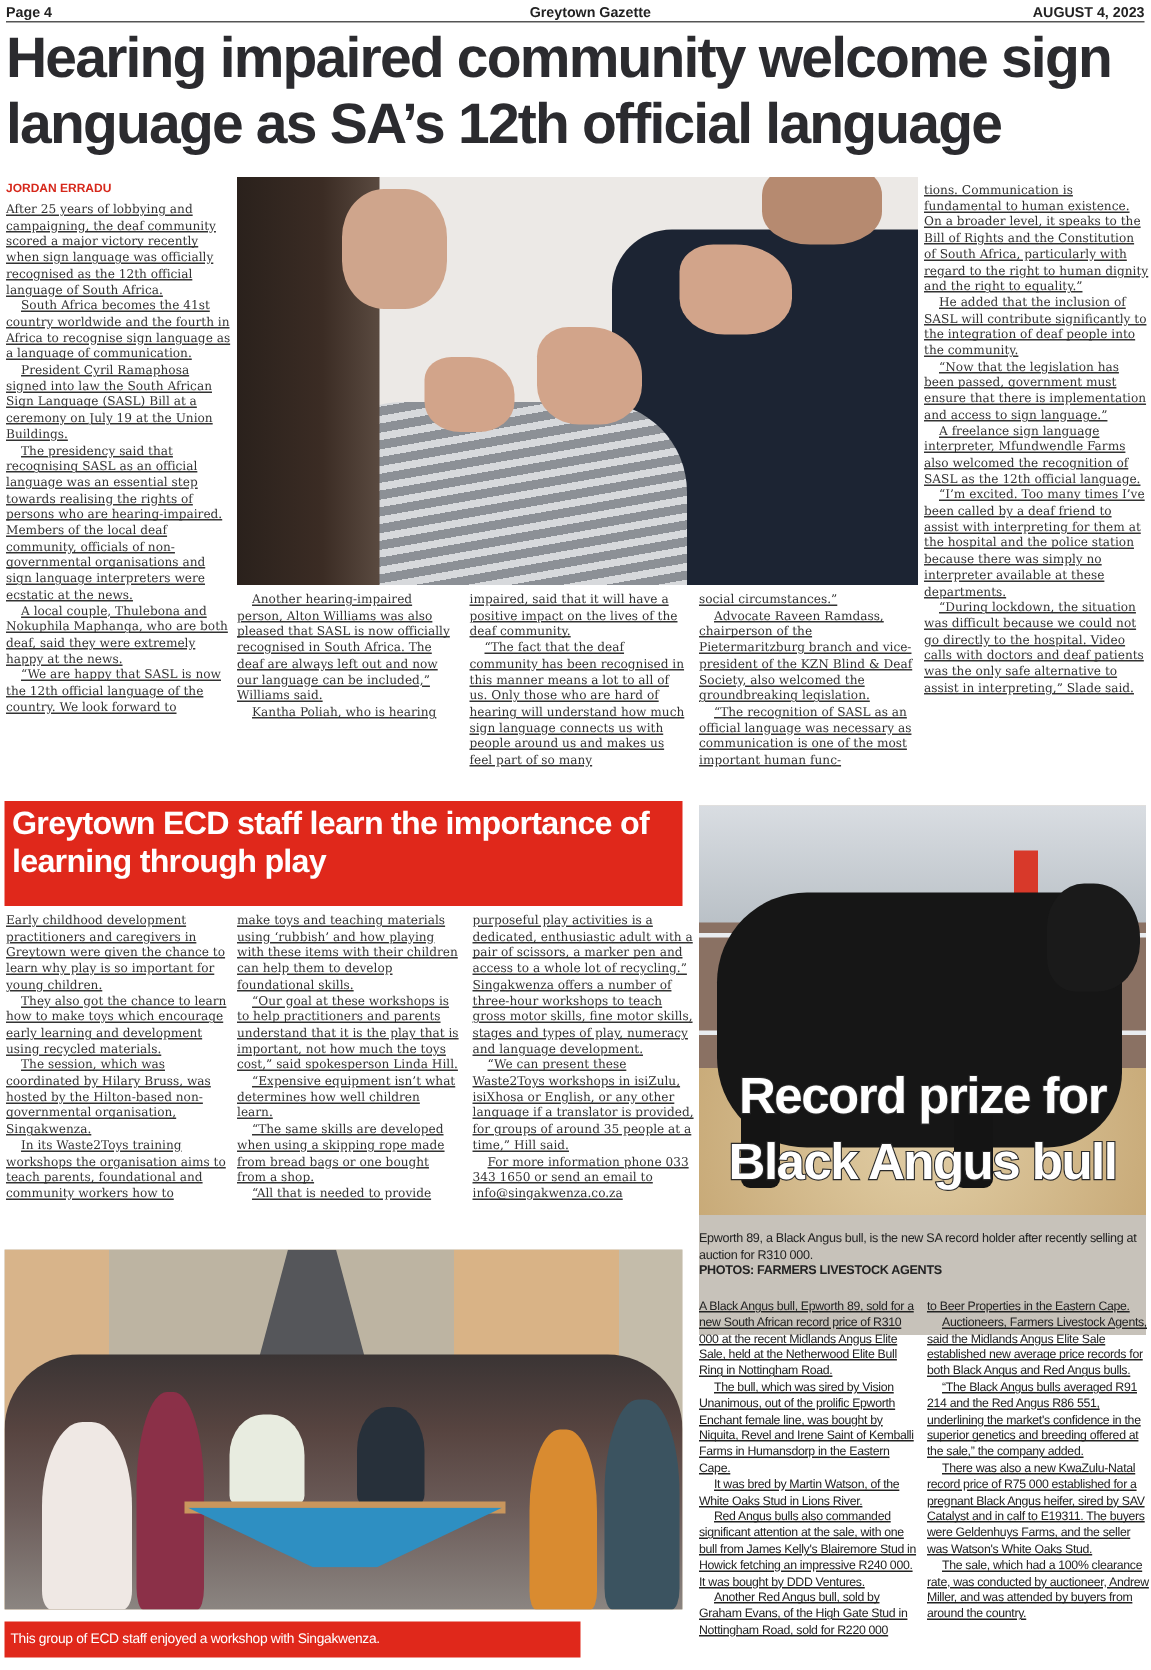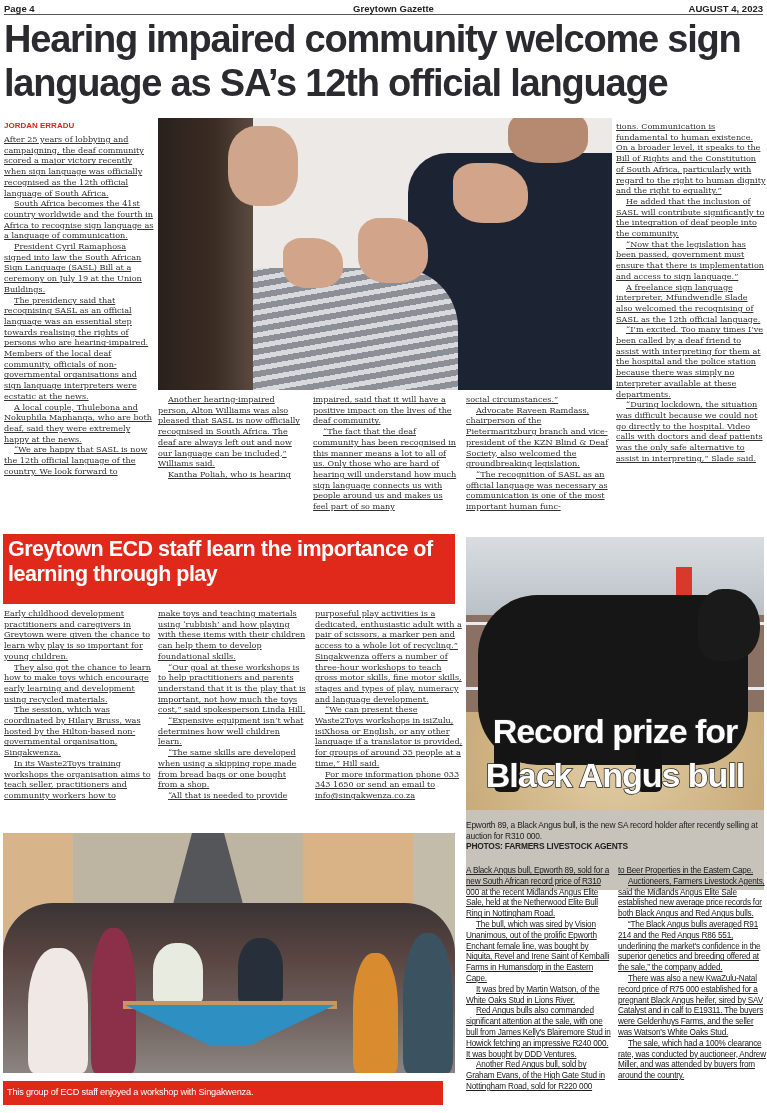--- a/index.html
+++ b/index.html
@@ -32,21 +32,21 @@
   .ecd-title { position:absolute; left:5px; top:3px; width:445px; font-family:"Liberation Sans", sans-serif; font-weight:bold; font-size:21.5px; line-height:25px; color:#fff; letter-spacing:-0.5px; }
 
   .photo-group { position:absolute; left:3px; top:833px; width:452px; height:240px; overflow:hidden; background:#cfc7b8; }
   .pg-wall { position:absolute; inset:0; background:linear-gradient(90deg,#d8b48a 0 70px,#bdb4a2 70px 300px,#d9b386 300px 410px,#c4bcaa 410px); }
   .pg-hood { position:absolute; left:165px; top:0; width:80px; height:90px; background:#55565a; clip-path:polygon(30% 0,70% 0,100% 100%,0 100%); }
   .pg-crowd { position:absolute; left:0; top:70px; width:452px; height:170px; background:linear-gradient(180deg,#3a3434 0,#574440 30%,#6b5b58 60%,#8b8581 100%); border-radius:50px 50px 0 0; }
   .pg-table { position:absolute; left:122px; top:172px; width:210px; height:40px; background:#2e8fc2; clip-path:polygon(0 0,100% 0,60% 100%,40% 100%); }
   .pg-tabletop { position:absolute; left:120px; top:168px; width:214px; height:8px; background:#c9965d; }
   .pg-person { position:absolute; border-radius:45% 45% 10% 10%; }
 
-  .caption-red { position:absolute; left:3px; top:1081px; width:440px; height:24px; background:#e0281b; }
+  .caption-red { position:absolute; left:3px; top:1081px; width:384px; height:24px; background:#e0281b; }
   .caption-red span { position:absolute; left:4px; top:6px; font-family:"Liberation Sans", sans-serif; font-size:9.2px; color:#fff; letter-spacing:-0.2px; }
 
   .photo-bull { position:absolute; left:466px; top:537px; width:298px; height:353px; overflow:hidden; background:#c7c2ba; }
   .pb-roof { position:absolute; left:0; top:0; width:100%; height:80px; background:linear-gradient(180deg,#d9dde2,#b9c0c6); }
   .pb-floor { position:absolute; left:0; top:175px; width:100%; height:98px; background:radial-gradient(circle at 50% 40%,#e2cfa7,#c8aa78); }
   .pb-wall { position:absolute; left:0; top:78px; width:100%; height:100px; background:#8a7163; }
   .pb-rail { position:absolute; left:0; height:3px; width:100%; background:#e9ecef; }
   .pb-banner { position:absolute; left:210px; top:30px; width:16px; height:40px; background:#d8392a; }
   .pb-bull { position:absolute; left:12px; top:58px; width:270px; height:170px; background:#161616; border-radius:60px 40px 50px 60px; }
   .pb-head { position:absolute; left:232px; top:52px; width:62px; height:72px; background:#1a1a1a; border-radius:40% 50% 45% 30%; }
@@ -98,34 +98,34 @@
 </div>
 <div class="col" style="left:466px; top:394px; width:146px;">
   <p class="first">social circumstances.”</p>
   <p>Advocate Raveen Ramdass, chairperson of the Pietermaritzburg branch and vice-president of the KZN Blind &amp; Deaf Society, also welcomed the groundbreaking legislation.</p>
   <p>“The recognition of SASL as an official language was necessary as communication is one of the most important human func-</p>
 </div>
 <div class="col" style="left:616px; top:121px; width:150px;">
   <p class="first">tions. Communication is fundamental to human existence. On a broader level, it speaks to the Bill of Rights and the Constitution of South Africa, particularly with regard to the right to human dignity and the right to equality.”</p>
   <p>He added that the inclusion of SASL will contribute significantly to the integration of deaf people into the community.</p>
   <p>“Now that the legislation has been passed, government must ensure that there is implementation and access to sign language.”</p>
-  <p>A freelance sign language interpreter, Mfundwendle Slade also welcomed the recognising of SASL as the 12th official language.</p>
+  <p>A freelance sign language interpreter, Mfundwendle Farms also welcomed the recognition of SASL as the 12th official language.</p>
   <p>“I’m excited. Too many times I’ve been called by a deaf friend to assist with interpreting for them at the hospital and the police station because there was simply no interpreter available at these departments.</p>
   <p>“During lockdown, the situation was difficult because we could not go directly to the hospital. Video calls with doctors and deaf patients was the only safe alternative to assist in interpreting,” Slade said.</p>
 </div>
 
 <div class="ecd-box">
   <div class="ecd-title">Greytown ECD staff learn the importance of learning through play</div>
 </div>
 
 <div class="col" style="left:4px; top:608px; width:150px;">
   <p class="first">Early childhood development practitioners and caregivers in Greytown were given the chance to learn why play is so important for young children.</p>
   <p>They also got the chance to learn how to make toys which encourage early learning and development using recycled materials.</p>
   <p>The session, which was coordinated by Hilary Bruss, was hosted by the Hilton-based non-governmental organisation, Singakwenza.</p>
-  <p>In its Waste2Toys training workshops the organisation aims to teach seller, practitioners and community workers how to</p>
+  <p>In its Waste2Toys training workshops the organisation aims to teach parents, foundational and community workers how to</p>
 </div>
 <div class="col" style="left:158px; top:608px; width:148px;">
   <p class="first">make toys and teaching materials using ‘rubbish’ and how playing with these items with their children can help them to develop foundational skills.</p>
   <p>“Our goal at these workshops is to help practitioners and parents understand that it is the play that is important, not how much the toys cost,” said spokesperson Linda Hill.</p>
   <p>“Expensive equipment isn’t what determines how well children learn.</p>
   <p>“The same skills are developed when using a skipping rope made from bread bags or one bought from a shop.</p>
   <p>“All that is needed to provide</p>
 </div>
 <div class="col" style="left:315px; top:608px; width:150px;">
   <p class="first">purposeful play activities is a dedicated, enthusiastic adult with a pair of scissors, a marker pen and access to a whole lot of recycling.” Singakwenza offers a number of three-hour workshops to teach gross motor skills, fine motor skills, stages and types of play, numeracy and language development.</p>

